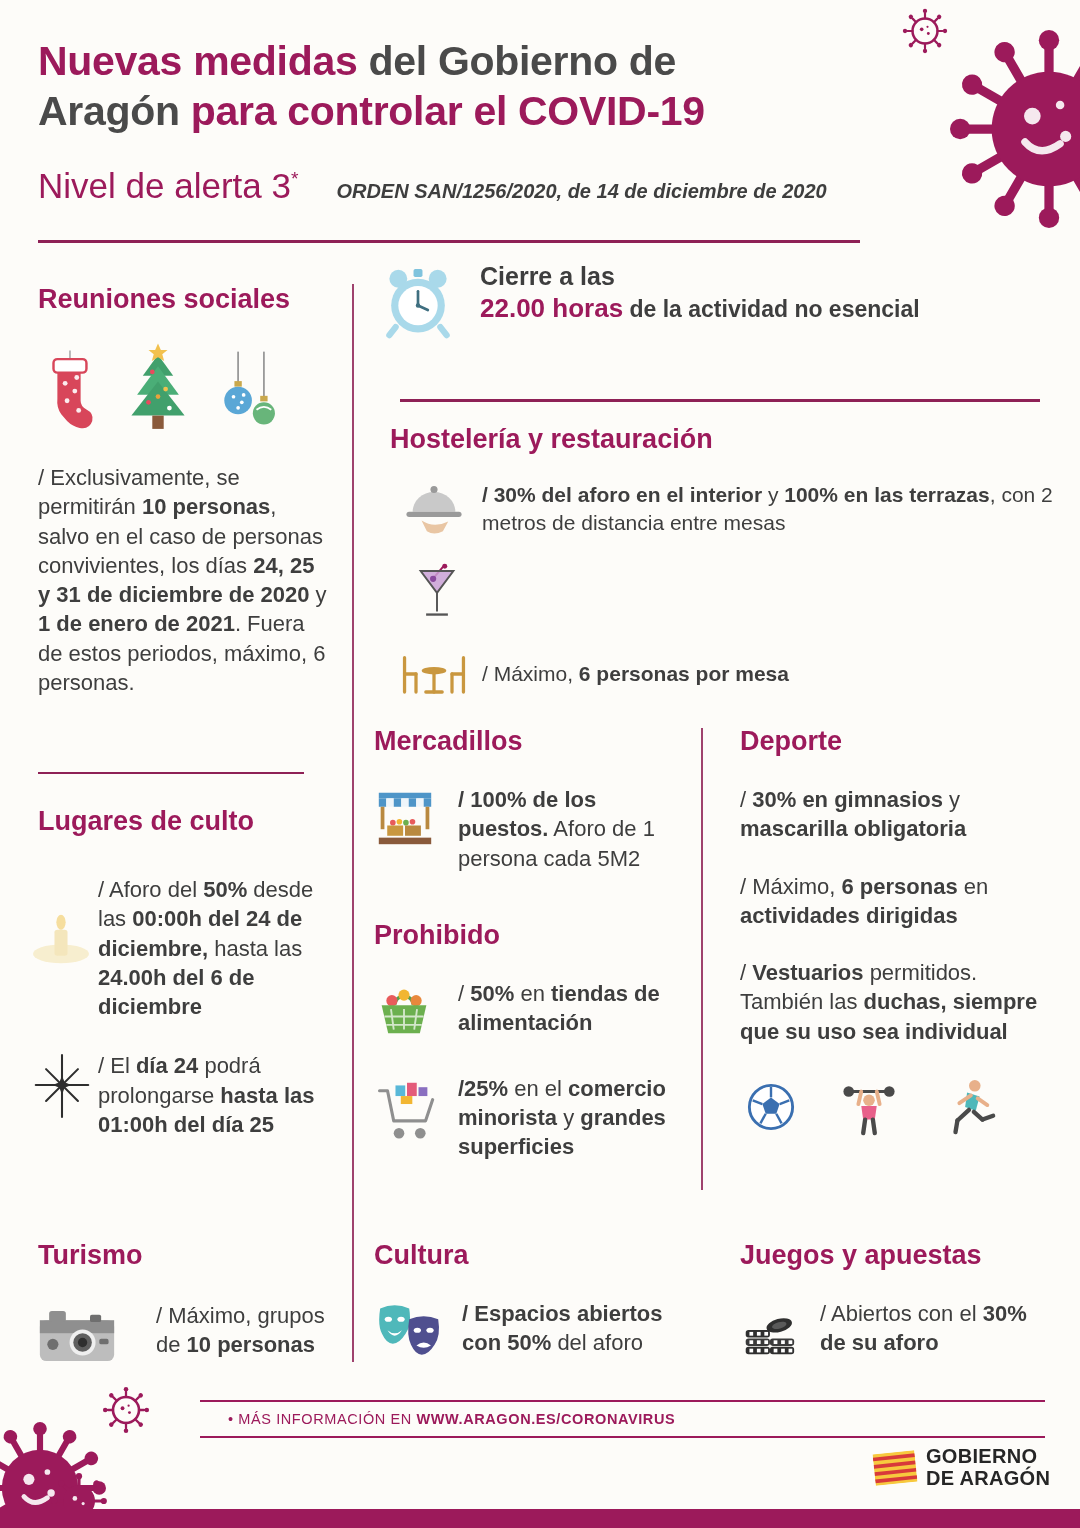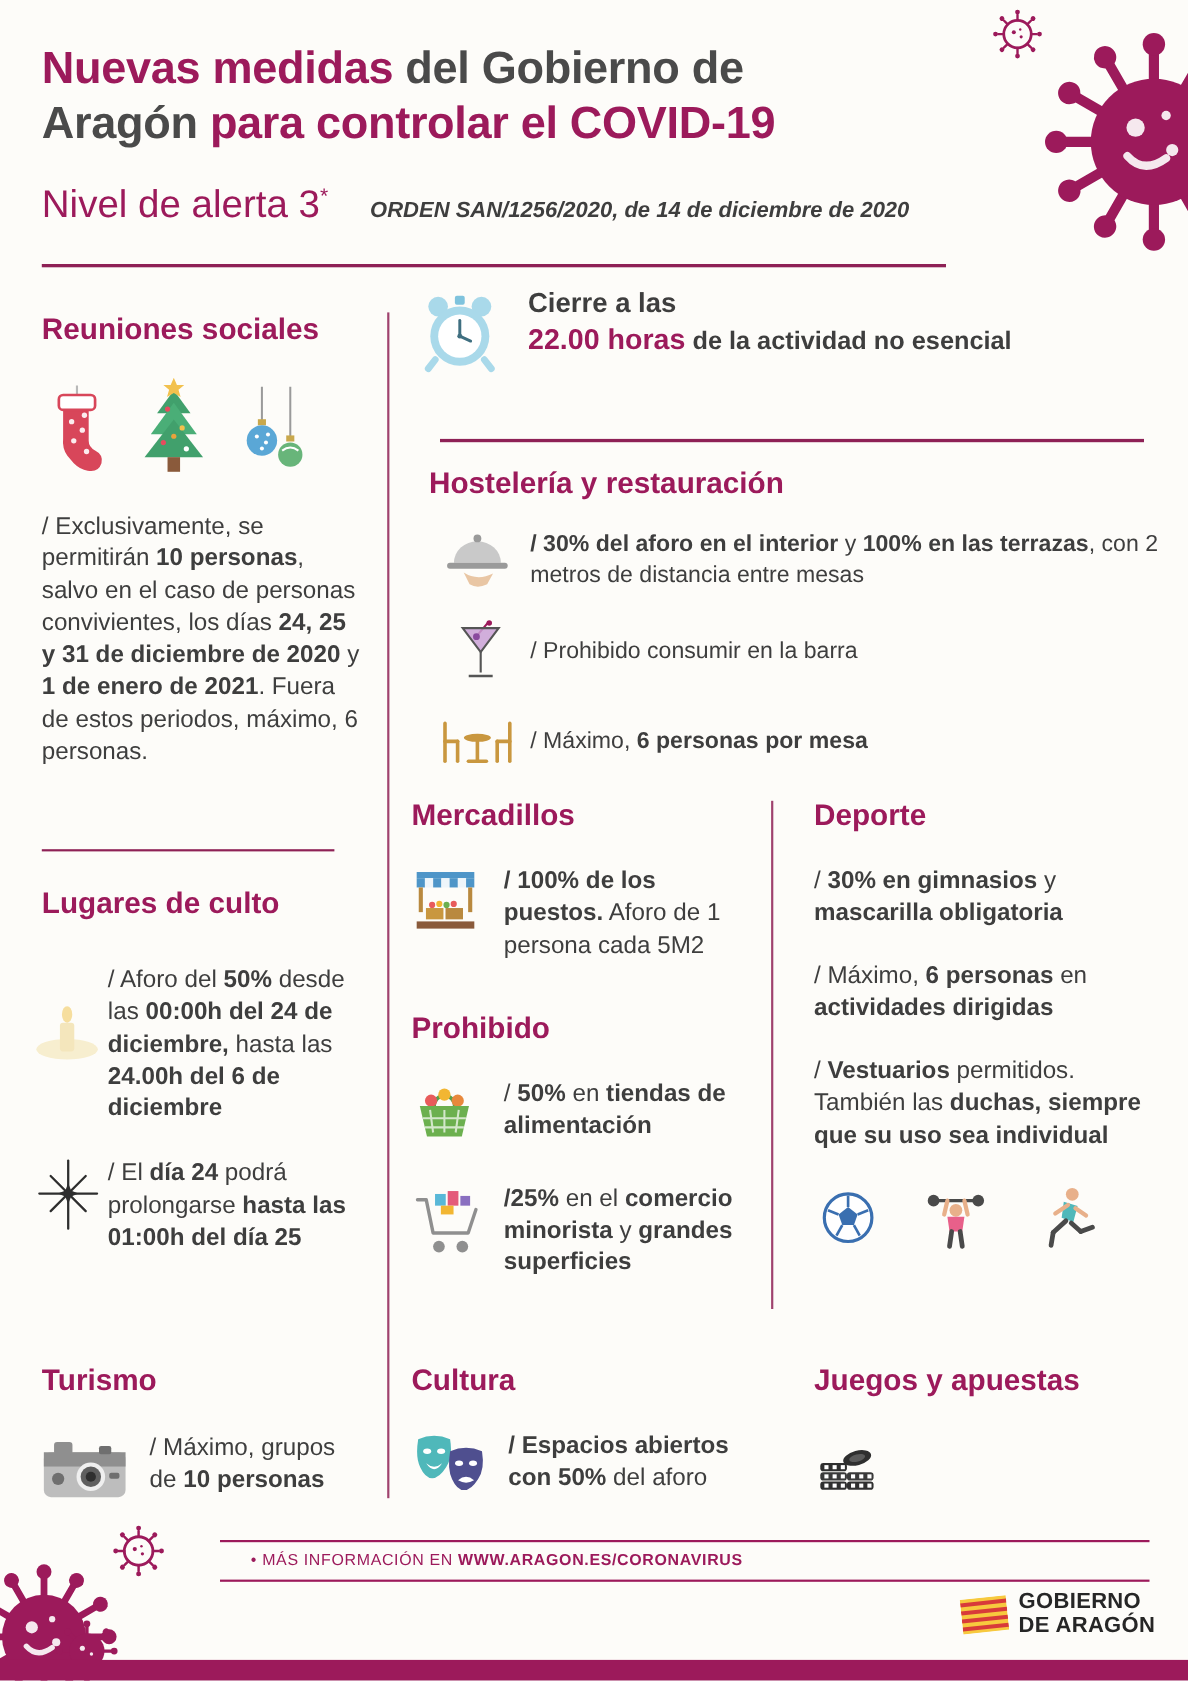--- a/index.html
+++ b/index.html
@@ -50,21 +50,21 @@
   #rule-left{left:38px;top:772px;width:266px;height:2px}
 
   #sec-lugares{left:38px;top:806px;width:302px}
   .lc-item{position:relative;padding-left:60px}
   .lc-item1{margin-top:38px}
   .lc-item1 .side-icon{position:absolute;left:-10px;top:36px;opacity:.85}
   .lc-item2{margin-top:30px}
   .lc-item2 .side-icon{position:absolute;left:-6px;top:2px}
 
   #sec-turismo{left:38px;top:1240px;width:300px}
-  .turismo-row{display:flex;gap:20px;margin-top:30px}
+  .turismo-row{display:flex;gap:40px;margin-top:30px}
   .turismo-row svg{flex:none;margin-top:6px}
   .turismo-row p{width:190px}
 
   
   #closure{left:384px;top:262px;width:660px}
   #closure .clock{position:absolute;left:0;top:2px}
   .closure-text{margin-left:96px}
   #closure-line1{font-size:25px;font-weight:700;color:var(--text)}
   .closure-line2{margin-top:2px}
   #closure-time{font-size:26px;font-weight:700;color:var(--accent)}
@@ -358,21 +358,20 @@
     <div class="h-item">
       <svg class="side-icon i-cocktail" width="42" height="62" viewBox="0 0 54 74">
         <line x1="36" y1="3" x2="20" y2="22" stroke="#9c1a5b" stroke-width="2.5"></line>
         <circle cx="37" cy="4" r="3.2" fill="#9c1a5b"></circle>
         <polygon points="6,10 48,10 27,38" fill="#c9a0d6" opacity="0.85"></polygon>
         <polygon points="6,10 48,10 27,38" fill="none" stroke="#555" stroke-width="2.5"></polygon>
         <circle cx="22" cy="20" r="4" fill="#8a4a9e"></circle>
         <line x1="27" y1="38" x2="27" y2="62" stroke="#555" stroke-width="2.5"></line>
         <line x1="13" y1="66" x2="41" y2="66" stroke="#555" stroke-width="3"></line>
       </svg>
-      <p><span>/ Prohibido consumir en la barra</span></p>
     </div>
     <div class="h-item">
       <svg class="side-icon i-table" width="72" height="50" viewBox="0 0 88 60">
         <g stroke="#c9973f" stroke-width="4" stroke-linecap="round" fill="none">
           <line x1="8" y1="10" x2="8" y2="52"></line>
             <line x1="8" y1="30" x2="22" y2="30"></line>
             <line x1="22" y1="30" x2="22" y2="52"></line>
           <line x1="80" y1="10" x2="80" y2="52"></line>
             <line x1="66" y1="30" x2="80" y2="30"></line>
             <line x1="66" y1="30" x2="66" y2="52"></line>
@@ -530,20 +529,21 @@
           <rect x="34" y="39" width="4" height="4"></rect>
             <rect x="42" y="39" width="4" height="4"></rect>
             <rect x="50" y="39" width="4" height="4"></rect>
           <rect x="34" y="48" width="4" height="4"></rect>
             <rect x="42" y="48" width="4" height="4"></rect>
             <rect x="50" y="48" width="4" height="4"></rect>
         </g>
         <ellipse cx="40" cy="23" rx="14" ry="7" fill="#2f2f2f" transform="rotate(-15 40 23)"></ellipse>
         <ellipse cx="40" cy="23" rx="8" ry="3.5" fill="#5a5a5a" transform="rotate(-15 40 23)"></ellipse>
       </svg>
+      <p><span>/ Abiertos con el </span><span class="b">30% de su aforo</span></p>
     </div>
   </section>
 
   <div id="info-bar">
     <p><span>•   MÁS INFORMACIÓN EN </span><span class="b">WWW.ARAGON.ES/CORONAVIRUS</span></p>
   </div>
 
   <div id="gob-logo">
     <svg class="flag" width="42" height="32" viewBox="0 0 40 30">
       <rect width="40" height="30" fill="#f7c93e"></rect>

